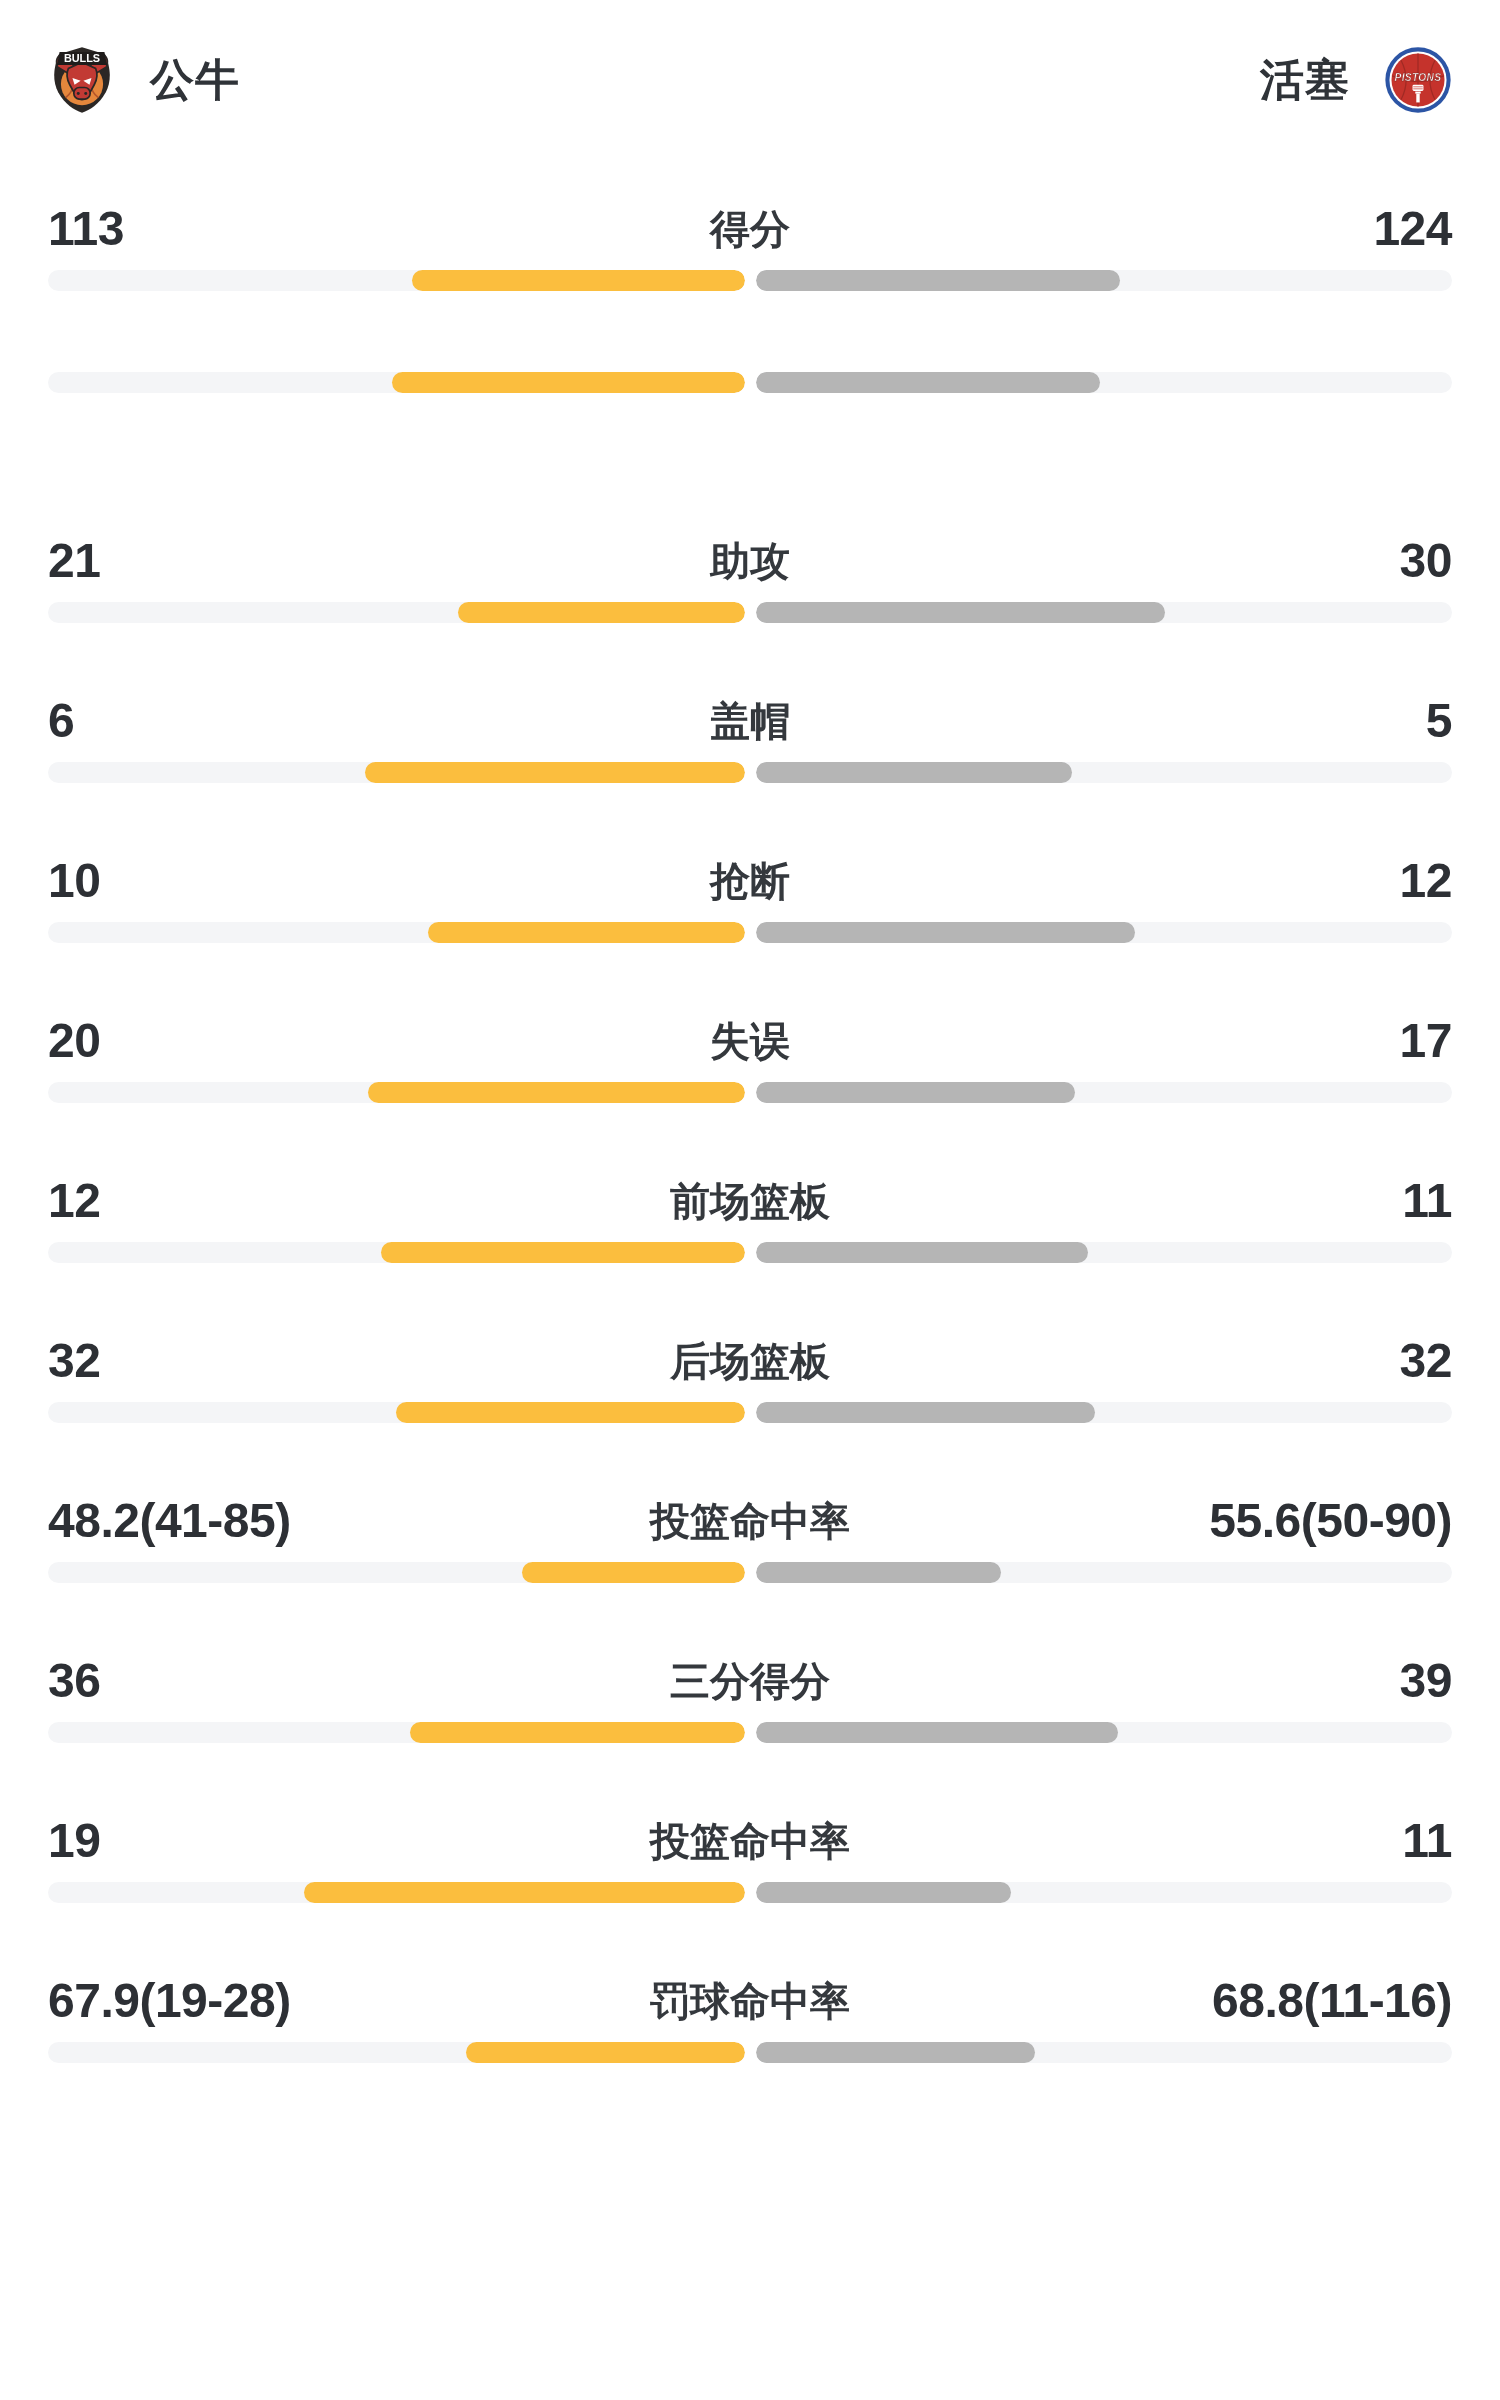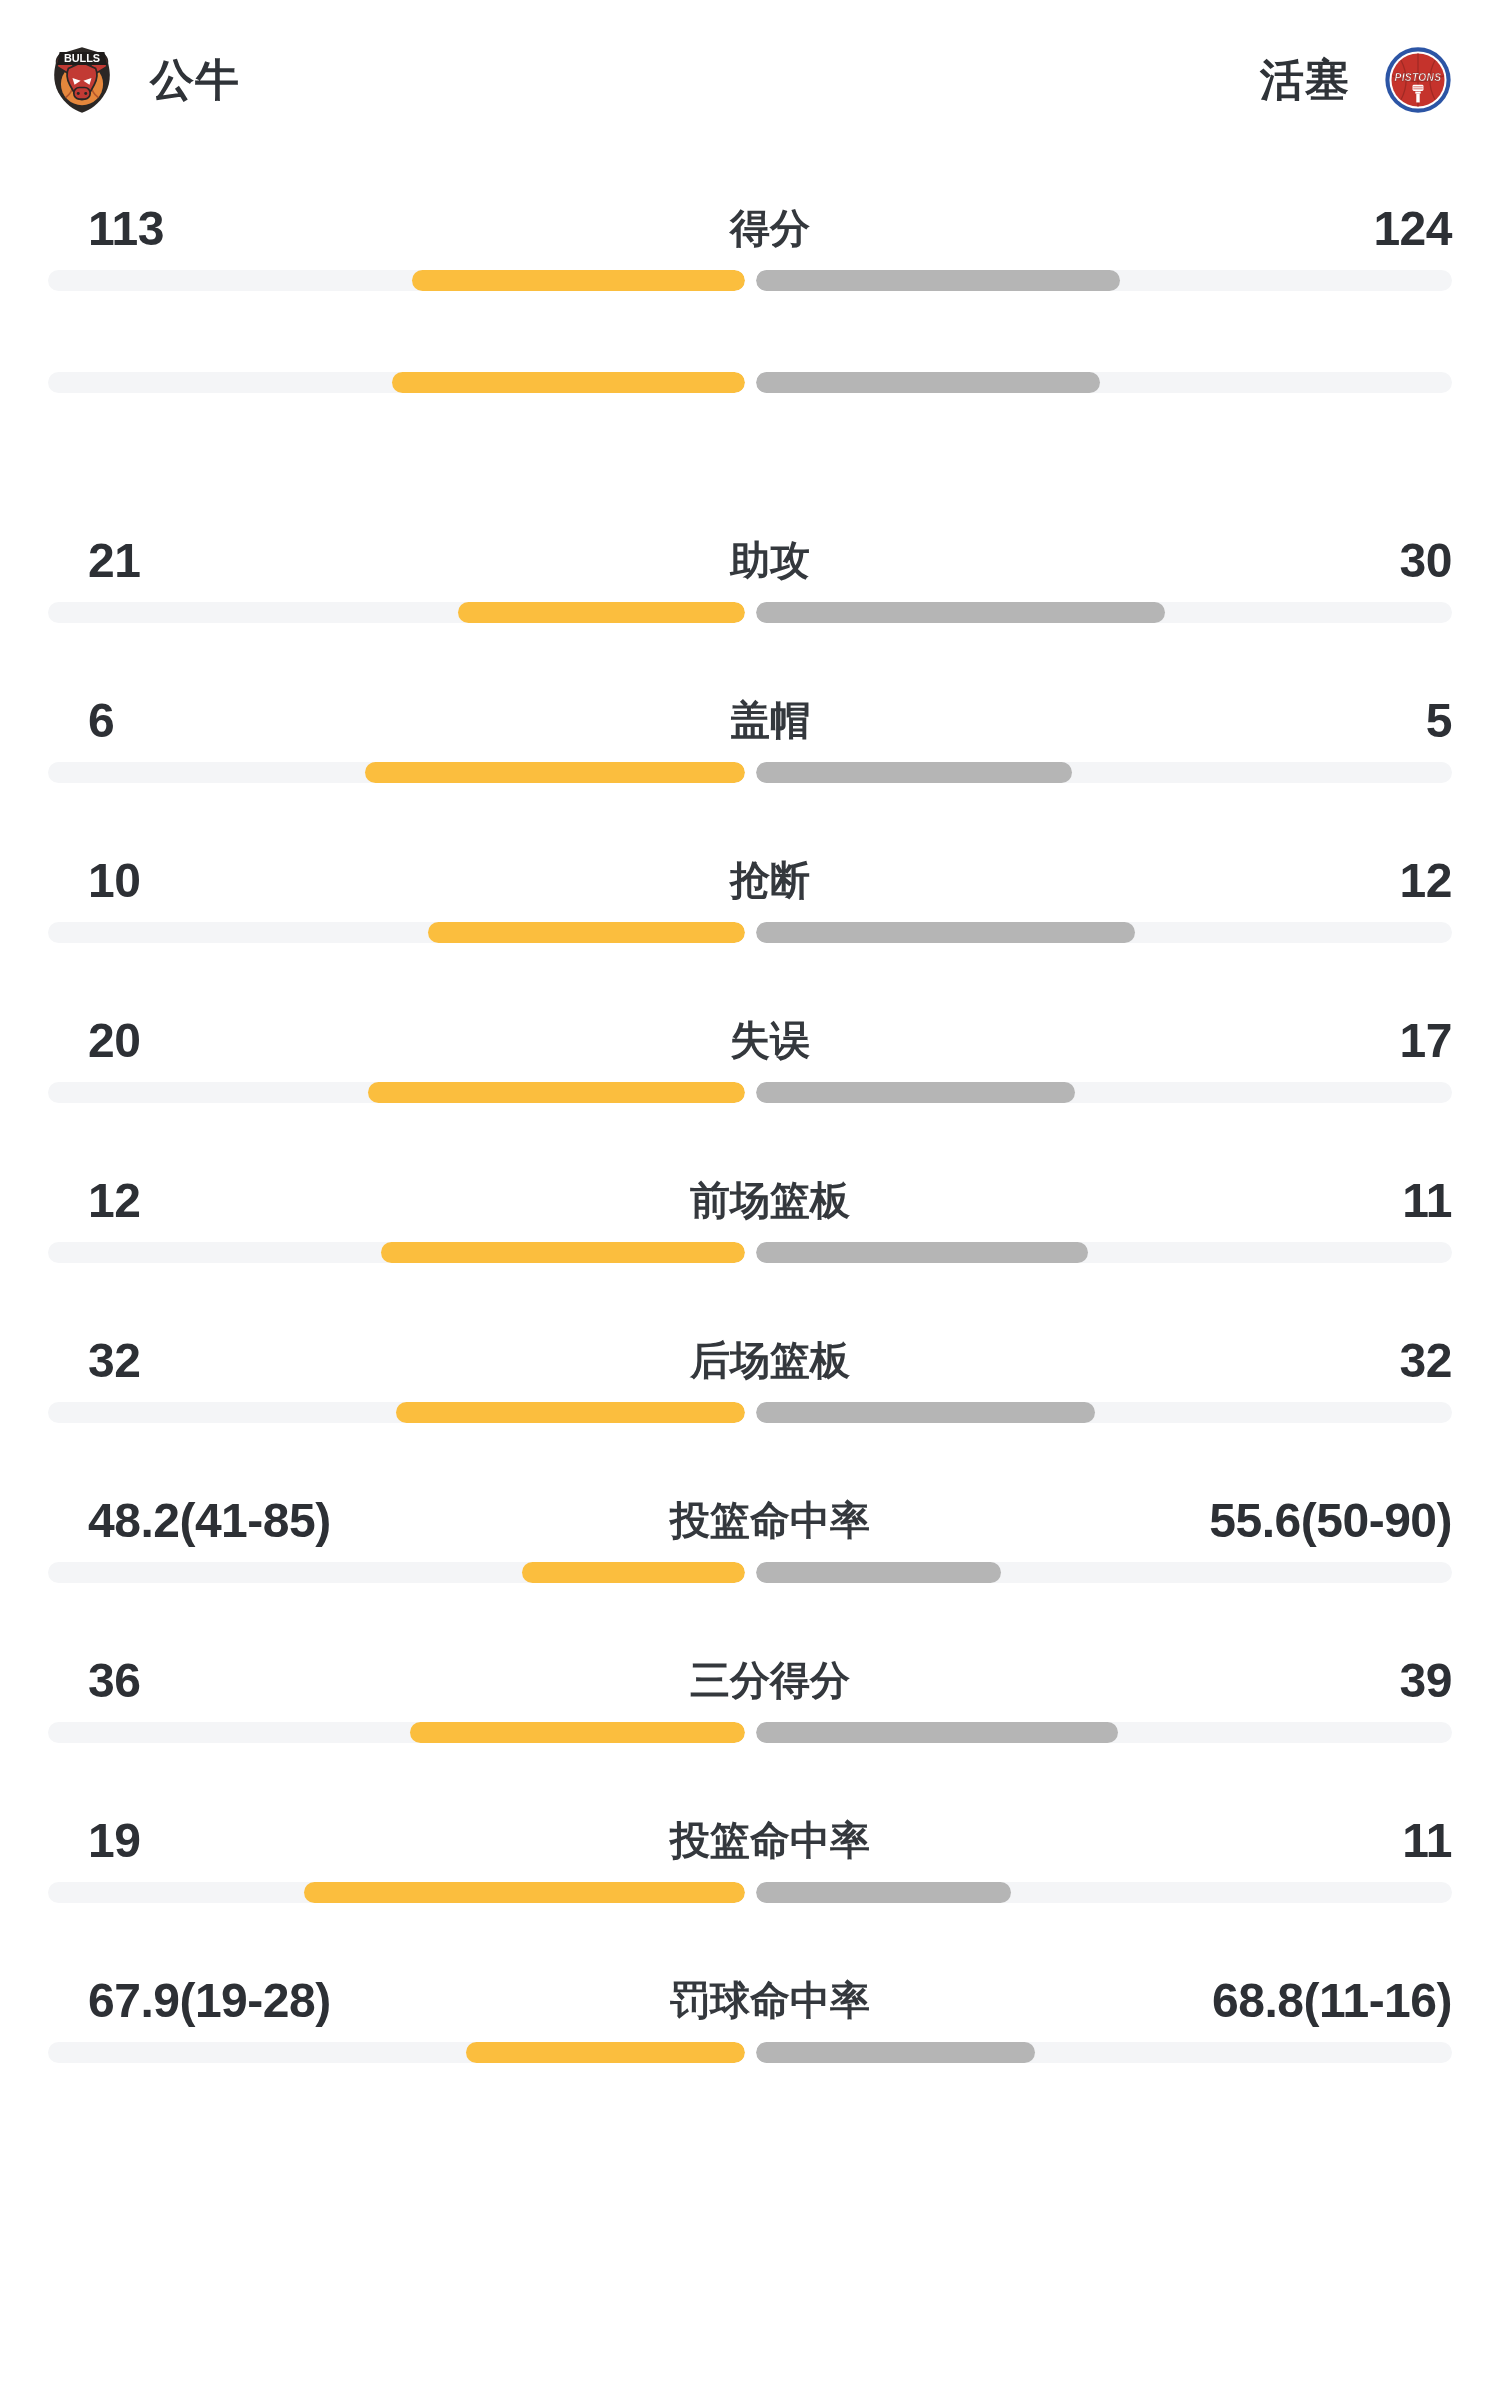--- a/index.html
+++ b/index.html
@@ -24,31 +24,31 @@
     letter-spacing:1px;
     text-align:right;
   }
   .logo{width:68px;height:68px;display:block;}
 
   
   .rows{margin-top:85px;}
   .row{height:160px;padding:0 48px;box-sizing:border-box;}
   .vals{
     display:grid;grid-template-columns:1fr auto 1fr;
-    align-items:center;height:58px;margin-left:40px;
+    align-items:center;height:58px;
   }
   .val{
     font-size:48px;font-weight:700;color:#2d3035;
     letter-spacing:-0.5px;line-height:58px;white-space:nowrap;
   }
   .val.home{justify-self:start;}
   .val.away{justify-self:end;}
   .stat-label{
     font-size:40px;font-weight:600;color:#34383d;
-    justify-self:center;line-height:58px;white-space:nowrap;font-family:Liberation Serif, serif;
+    justify-self:center;line-height:58px;white-space:nowrap;
   }
   .bar{
     margin-top:12px;height:21px;
     display:flex;column-gap:11px;
   }
   .half{
     flex:1;position:relative;height:21px;
     background:var(--track,#f4f5f7);
     border-radius:10.5px;overflow:hidden;
   }

